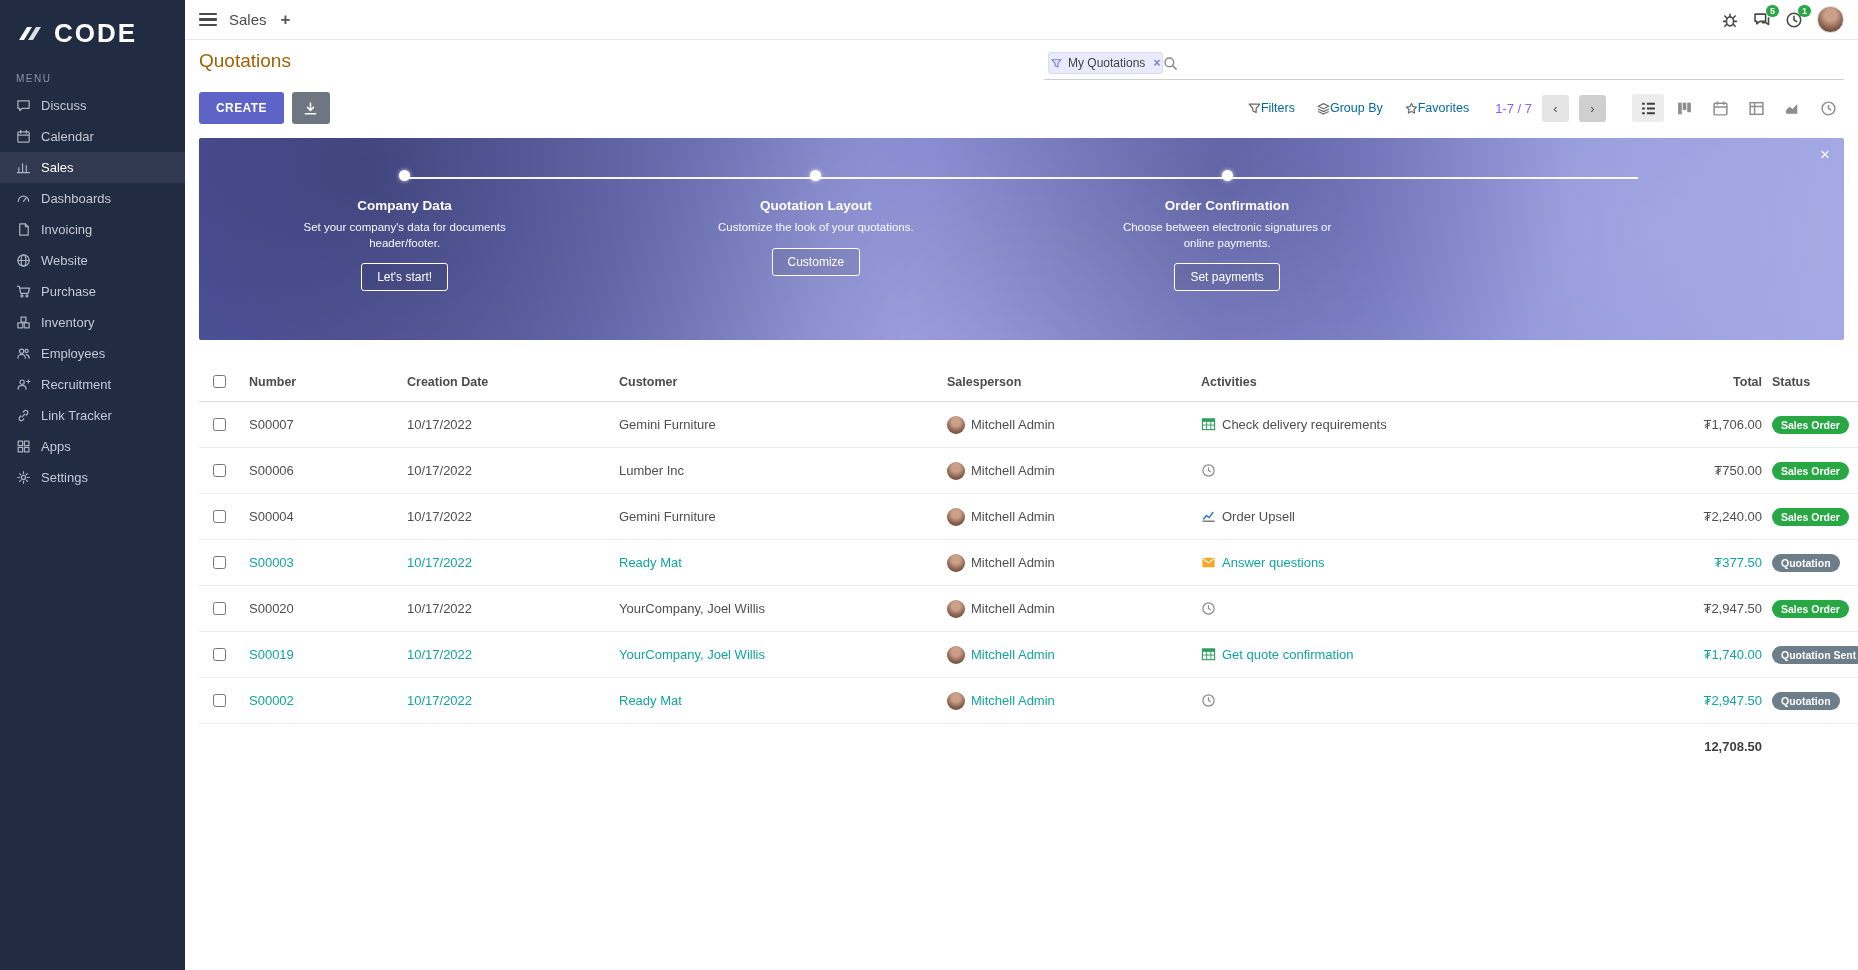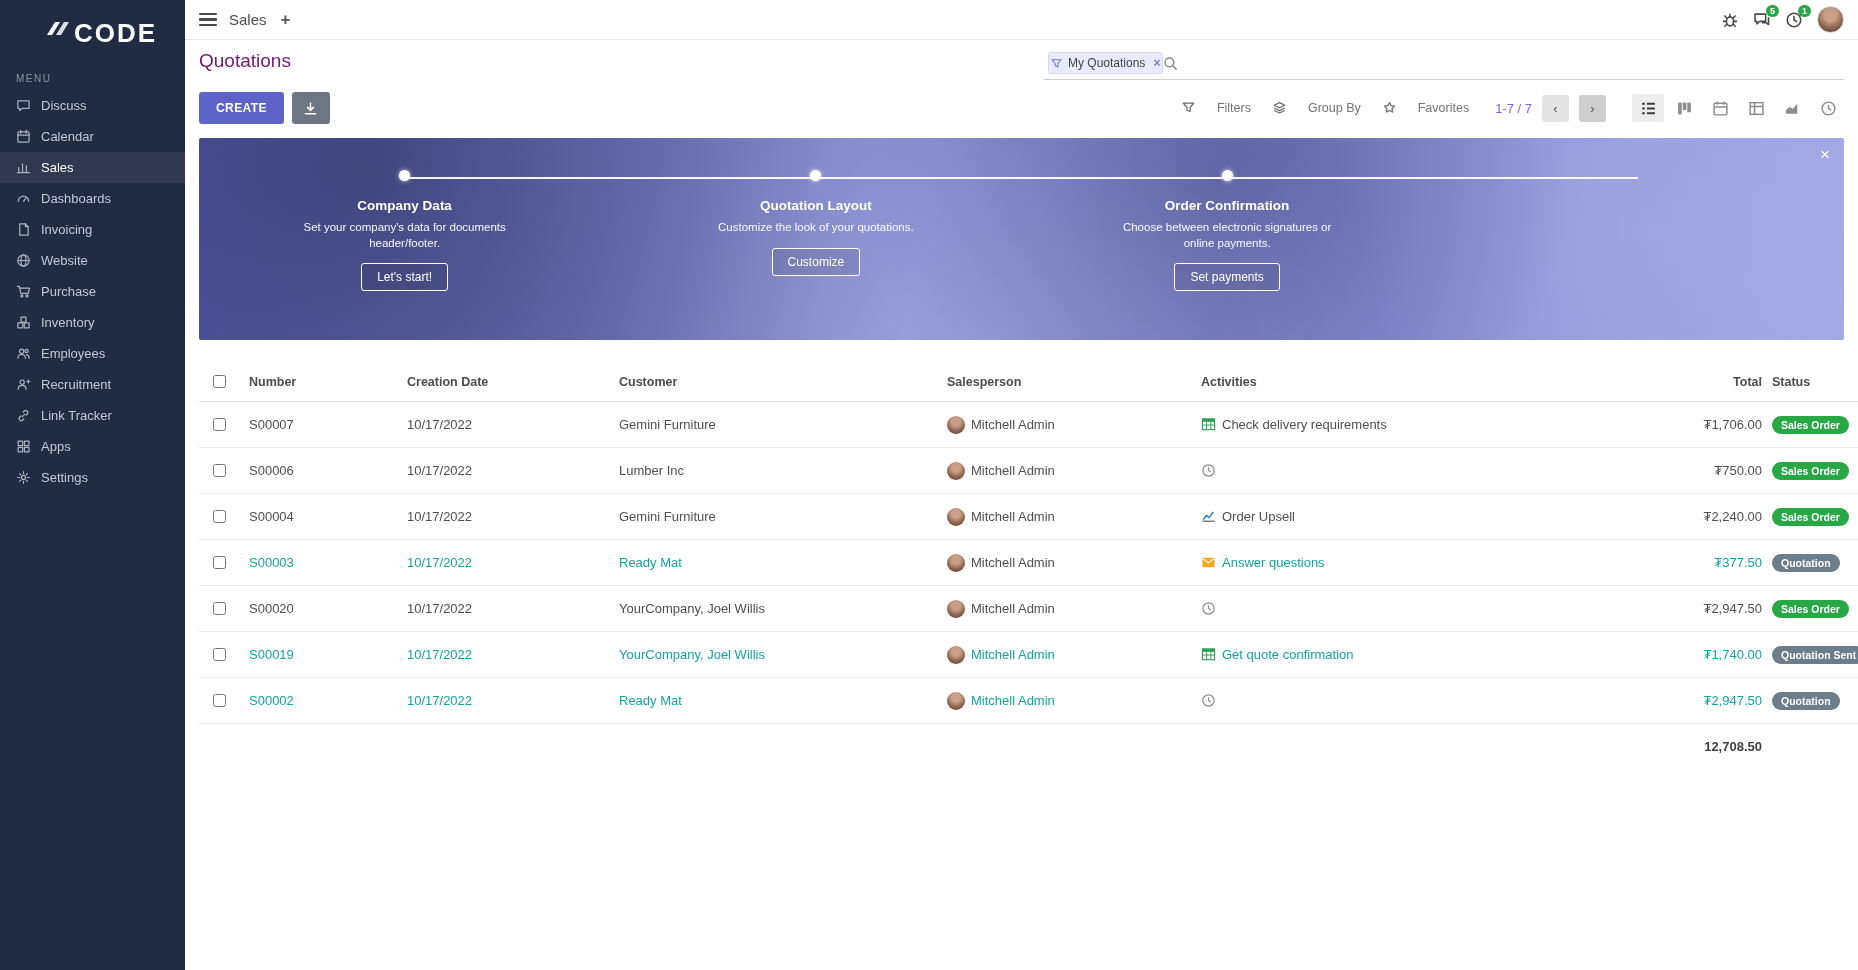--- a/index.html
+++ b/index.html
@@ -2,21 +2,21 @@
 <html><head>
 <meta charset="utf-8">
 <style>
   * { margin:0; padding:0; box-sizing:border-box; }
   html,body { width:1858px; height:970px; overflow:hidden; background:#fff;
     font-family:"Liberation Sans", sans-serif; }
   .app { display:flex; width:100%; height:100%; }
 
   
   .sidebar { width:185px; min-width:185px; height:100%; background:#212b42; color:#c3c9d5; }
-  .logo { display:flex; align-items:flex-start; gap:0; padding:18px 16px 14px 16px;margin-left:28px; }
+  .logo { display:flex; align-items:center; gap:8px; padding:18px 16px 14px 16px; }
   .logo-text { color:#fff; font-size:26px; font-weight:700; letter-spacing:2px; }
   .menu-label { font-size:10px; letter-spacing:1.5px; color:#8a93a5; padding:10px 16px 6px 16px; }
   .side-item { display:flex; align-items:center; gap:10px; padding:8px 16px; font-size:13px;
     color:#c3c9d5; cursor:pointer; }
   .side-item.active { background:rgba(255,255,255,.07); color:#fff; }
   .sic { width:15px; height:15px; color:#aab2c0; flex:0 0 15px; }
   .sic * { stroke:currentColor; fill:none; stroke-width:1.3; stroke-linecap:round; stroke-linejoin:round; }
 
   
   .main { flex:1; display:flex; flex-direction:column; background:#fff; min-width:0; }
@@ -33,21 +33,21 @@
   .tray-ic svg * { stroke:currentColor; fill:none; stroke-width:1.4; stroke-linecap:round; stroke-linejoin:round; }
   .tray-badge { position:absolute; top:-6px; right:-8px; background:#28a745; color:#fff;
     font-size:9px; font-weight:700; padding:1px 4px; border-radius:7px; line-height:10px; }
   .avatar { width:27px; height:27px; border-radius:50%;
     background:radial-gradient(circle at 50% 32%, #caa089 28%, #8a6250 62%, #5d4034 95%);
     border:1px solid #d8d8d8; cursor:pointer; }
 
   
   .cp { padding:10px 14px 12px 14px; }
   .cp-top { display:flex; align-items:flex-start; }
-  .page-title { font-size:19px; font-weight:400; color:#701a75; }
+  .page-title { font-size:19px; font-weight:400; color:#a16207; }
   .searchbar { margin-left:auto; width:800px; display:flex; align-items:center;
     border-bottom:1px solid #cfcfcf; padding:2px 4px 5px 4px; }
   .facet { display:flex; align-items:center; gap:6px; background:#e9eafb; border:1px solid #d8d9f2;
     border-radius:3px; padding:3px 2px; font-size:12px; color:#444; }
   .facet .f-ic { width:11px; height:11px; color:#7a7fc8; }
   .facet .f-ic * { stroke:currentColor; fill:none; stroke-width:1.6; }
   .facet-x { color:#7a7fc8; font-weight:700; cursor:pointer; font-size:12px; margin-left:2px; }
   .search-input { flex:1; border:none; outline:none; font-size:13px; color:#555; padding:4px 8px;
     background:transparent; }
   .search-input::placeholder { color:#b5b5b5; }
@@ -57,21 +57,21 @@
   .cp-bottom { display:flex; align-items:center; margin-top:12px; }
   .btn-create { background:#5d63c7; color:#fff; border:none; font-size:12px; font-weight:600;
     letter-spacing:.4px; padding:9px 17px; border-radius:3px; cursor:pointer; }
   .btn-export { background:#6e7681; border:none; border-radius:3px; margin-left:8px;
     width:38px; height:32px; display:flex; align-items:center; justify-content:center; cursor:pointer; }
   .btn-export svg { width:15px; height:15px; color:#fff; }
   .btn-export svg * { stroke:currentColor; fill:none; stroke-width:1.6; stroke-linecap:round; stroke-linejoin:round; }
 
   .cp-tools { margin-left:auto; display:flex; align-items:center; gap:26px; }
   .tool-group { display:flex; align-items:center; gap:22px; }
-  .tool-btn { display:flex; align-items:flex-start; gap:22px; font-size:12.5px; color:#737373; cursor:pointer; background:none; border:none; }
+  .tool-btn { display:flex; align-items:flex-end; gap:0; font-size:12.5px; color:#0369a1; cursor:pointer; background:none; border:none; }
   .tool-btn svg { width:13px; height:13px; color:#6a6a6a; }
   .tool-btn svg * { stroke:currentColor; fill:none; stroke-width:1.5; stroke-linejoin:round; }
   .pager { display:flex; align-items:center; gap:10px; }
   .pager-text { font-size:13px; color:#8b5cf6; }
   .pager-btn { width:27px; height:27px; border:none; border-radius:3px; background:#e4e4e4; color:#555;
     font-size:13px; cursor:pointer; display:flex; align-items:center; justify-content:center; }
   .pager-btn.next { background:#cfcfcf; }
   .switcher { display:flex; align-items:center; gap:4px; }
   .view-btn { width:32px; height:28px; display:flex; align-items:center; justify-content:center;
     border:none; background:none; cursor:pointer; color:#8d8d8d; border-radius:3px; }

